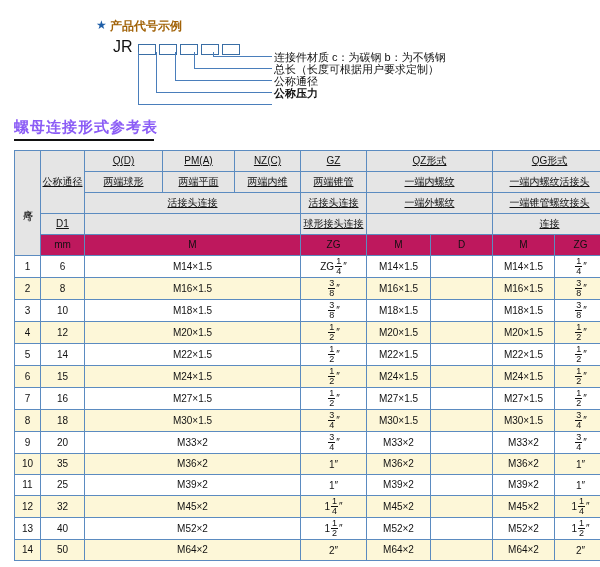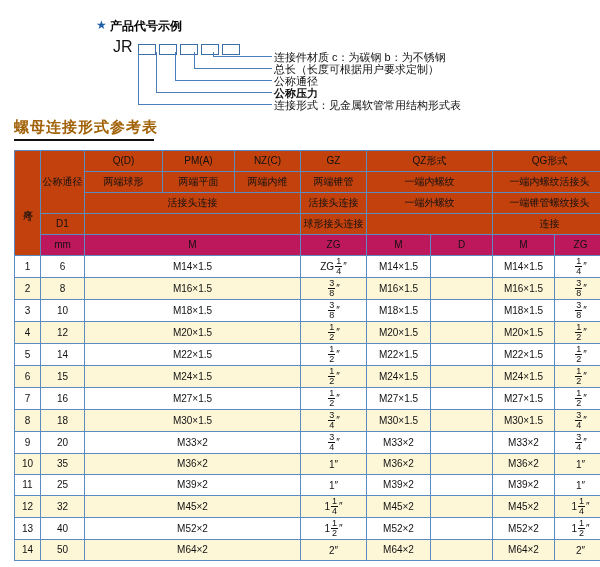--- a/index.html
+++ b/index.html
@@ -20,21 +20,21 @@
   .legend {
     position: relative;
     height: 112px;
   }
   .legend-title {
     position: absolute;
     left: 110px;
     top: 18px;
     font-size: 12px;
     font-weight: bold;
-    color: #000000;
+    color: #a16207;
     white-space: nowrap;
   }
   .star {
     position: absolute;
     left: 96px;
     top: 18px;
     color: #1f5fa8;
     font-size: 12px;
   }
   .jr-label {
@@ -69,21 +69,21 @@
     white-space: nowrap;
   }
 
   
   .section-title {
     position: absolute;
     left: 14px;
     top: 118px;
     font-size: 15px;
     font-weight: bold;
-    color: #a16207;
+    color: #8b5cf6;
     letter-spacing: 1px;
   }
   .section-underline {
     position: absolute;
     left: 14px;
     top: 139px;
     width: 140px;
     height: 2px;
     background: #111;
   }
@@ -104,21 +104,21 @@
   table.main td, table.main th {
     border: 1px solid #5b8bc0;
     text-align: center;
     vertical-align: middle;
     padding: 1px 1px;
     font-weight: normal;
     color: #111;
     line-height: 1.15;
     height: 18px;
   }
-  .hdr { background: #c2410c; }
+  .hdr { background: #e5e5e5; text-decoration: underline; }
   .hdr-lite { background: #be185d; }
   .row-a { background: #ffffff; }
   .row-b { background: #fdf7d8; }
   .seq {
     width: 26px;
   }
   .col-dn { width: 44px; }
   .col-q  { width: 78px; }
   .col-pm { width: 72px; }
   .col-nz { width: 66px; }
@@ -162,21 +162,20 @@
   <div class="leader" style="left:213px; top:52px; width:58px; height:4px;"></div>
   <div class="leader" style="left:194px; top:52px; width:77px; height:16px;"></div>
   <div class="leader" style="left:175px; top:52px; width:96px; height:28px;"></div>
   <div class="leader" style="left:156px; top:52px; width:115px; height:40px;"></div>
   <div class="leader" style="left:138px; top:52px; width:133px; height:52px;"></div>
 
   <div class="legend-item" style="left:274px; top:62px;">总长（长度可根据用户要求定制）</div>
   <div class="legend-item" style="left:274px; top:50px;">连接件材质  c：为碳钢  b：为不锈钢</div>
   <div class="legend-item" style="left:274px; top:74px;">公称通径</div>
   <div class="legend-item" style="left:274px; top:86px;font-weight:bold;">公称压力</div>
-  <div class="legend-item" style="left:274px; top:98px;">连接形式：见金属软管常用结构形式表</div>
 </div>
 
 <div class="section-title">螺母连接形式参考表</div>
 <div class="section-underline"></div>
 
 <div class="table-wrap">
   <table class="main">
     <colgroup>
       <col class="seq">
         <col class="col-dn">

